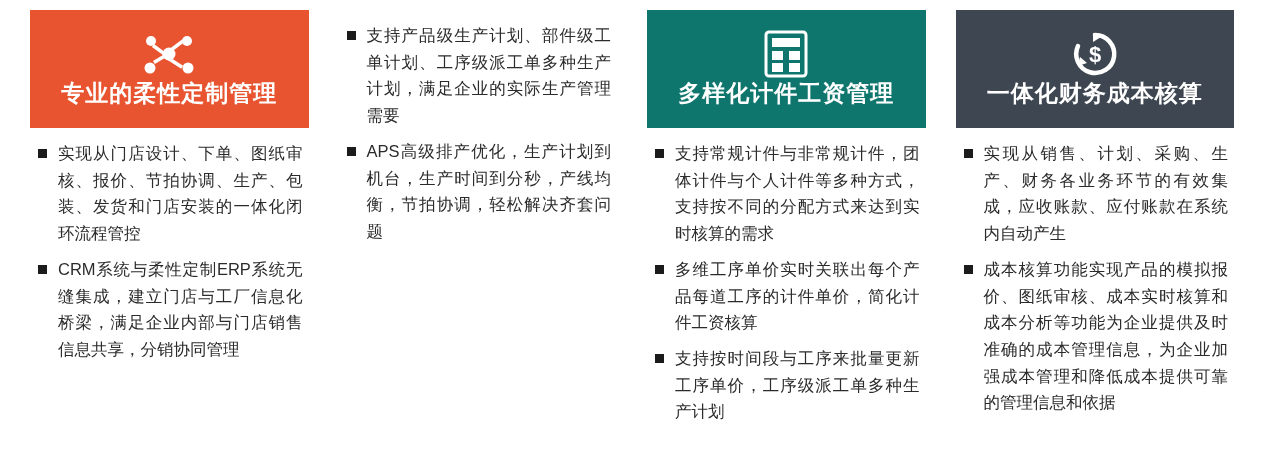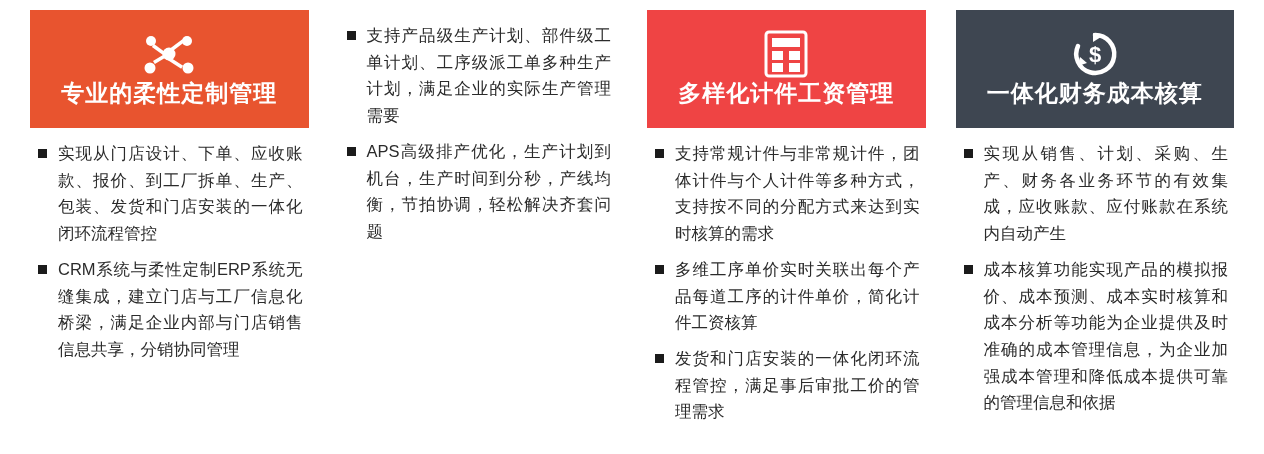--- a/index.html
+++ b/index.html
@@ -100,71 +100,71 @@
             <rect x="26" y="20" width="18" height="3.6" transform="rotate(-37 26 20)"></rect>
             <rect x="11" y="31" width="16" height="3.6" transform="rotate(-31 11 31)"></rect>
             <rect x="26" y="26" width="18" height="3.6" transform="rotate(33 26 26)"></rect>
           </g>
         </svg>
       </div>
       <div class="head-title">专业的柔性定制管理</div>
     </div>
     <div class="card-body">
       <ul class="bullets">
-        <li>实现从门店设计、下单、应收账款、报价、到工厂拆单、生产、包装、发货和门店安装的一体化闭环流程管控</li>
+        <li>实现从门店设计、下单、图纸审核、报价、节拍协调、生产、包装、发货和门店安装的一体化闭环流程管控</li>
         <li>CRM系统与柔性定制ERP系统无缝集成，建立门店与工厂信息化桥梁，满足企业内部与门店销售信息共享，分销协同管理</li>
       </ul>
     </div>
   </div>
 
   <div class="column">
     <div class="card-body">
       <ul class="bullets">
         <li>支持产品级生产计划、部件级工单计划、工序级派工单多种生产计划，满足企业的实际生产管理需要</li>
         <li>APS高级排产优化，生产计划到机台，生产时间到分秒，产线均衡，节拍协调，轻松解决齐套问题</li>
       </ul>
     </div>
   </div>
 
   <div class="column">
-    <div class="card-head" style="background:#ef4444">
+    <div class="card-head" style="background:#0f766e">
       <div class="head-icon">
         <svg width="48" height="50" viewBox="0 0 48 50">
           <rect x="4" y="3" width="40" height="44" rx="3" fill="none" stroke="#ffffff" stroke-width="3"></rect>
           <rect x="10" y="9" width="28" height="9" fill="#ffffff"></rect>
           <rect x="10" y="22" width="11" height="9" fill="#ffffff"></rect>
           <rect x="27" y="22" width="11" height="9" fill="#ffffff"></rect>
           <rect x="10" y="34" width="11" height="9" fill="#ffffff"></rect>
           <rect x="27" y="34" width="11" height="9" fill="#ffffff"></rect>
         </svg>
       </div>
       <div class="head-title">多样化计件工资管理</div>
     </div>
     <div class="card-body">
       <ul class="bullets">
         <li>支持常规计件与非常规计件，团体计件与个人计件等多种方式，支持按不同的分配方式来达到实时核算的需求</li>
         <li>多维工序单价实时关联出每个产品每道工序的计件单价，简化计件工资核算</li>
-        <li>发货和门店安装的一体化闭环流程管控，满足事后审批工价的管理需求</li>
+        <li>支持按时间段与工序来批量更新工序单价，工序级派工单多种生产计划</li>
       </ul>
     </div>
   </div>
 
   <div class="column">
     <div class="card-head" style="background:#3e4651">
       <div class="head-icon">
         <svg width="52" height="50" viewBox="0 0 52 50">
           <path d="M26 6 a19 19 0 1 1 -17 11" fill="none" stroke="#ffffff" stroke-width="4.5" stroke-linecap="round"></path>
           <path d="M24 4 l8 4 -8 5 z" fill="#ffffff"></path>
           <path d="M11 28 l-2 9 9-3 z" fill="#ffffff"></path>
           <text x="26" y="33" font-family="Liberation Sans, sans-serif" font-size="22" font-weight="bold" fill="#ffffff" text-anchor="middle">$</text>
         </svg>
       </div>
       <div class="head-title">一体化财务成本核算</div>
     </div>
     <div class="card-body">
       <ul class="bullets">
         <li>实现从销售、计划、采购、生产、财务各业务环节的有效集成，应收账款、应付账款在系统内自动产生</li>
-        <li>成本核算功能实现产品的模拟报价、成本预测、成本实时核算和成本分析等功能为企业提供及时准确的成本管理信息，为企业加强成本管理和降低成本提供可靠的管理信息和依据</li>
+        <li>成本核算功能实现产品的模拟报价、图纸审核、成本实时核算和成本分析等功能为企业提供及时准确的成本管理信息，为企业加强成本管理和降低成本提供可靠的管理信息和依据</li>
       </ul>
     </div>
   </div>
 
 </div>
 
 </body></html>

